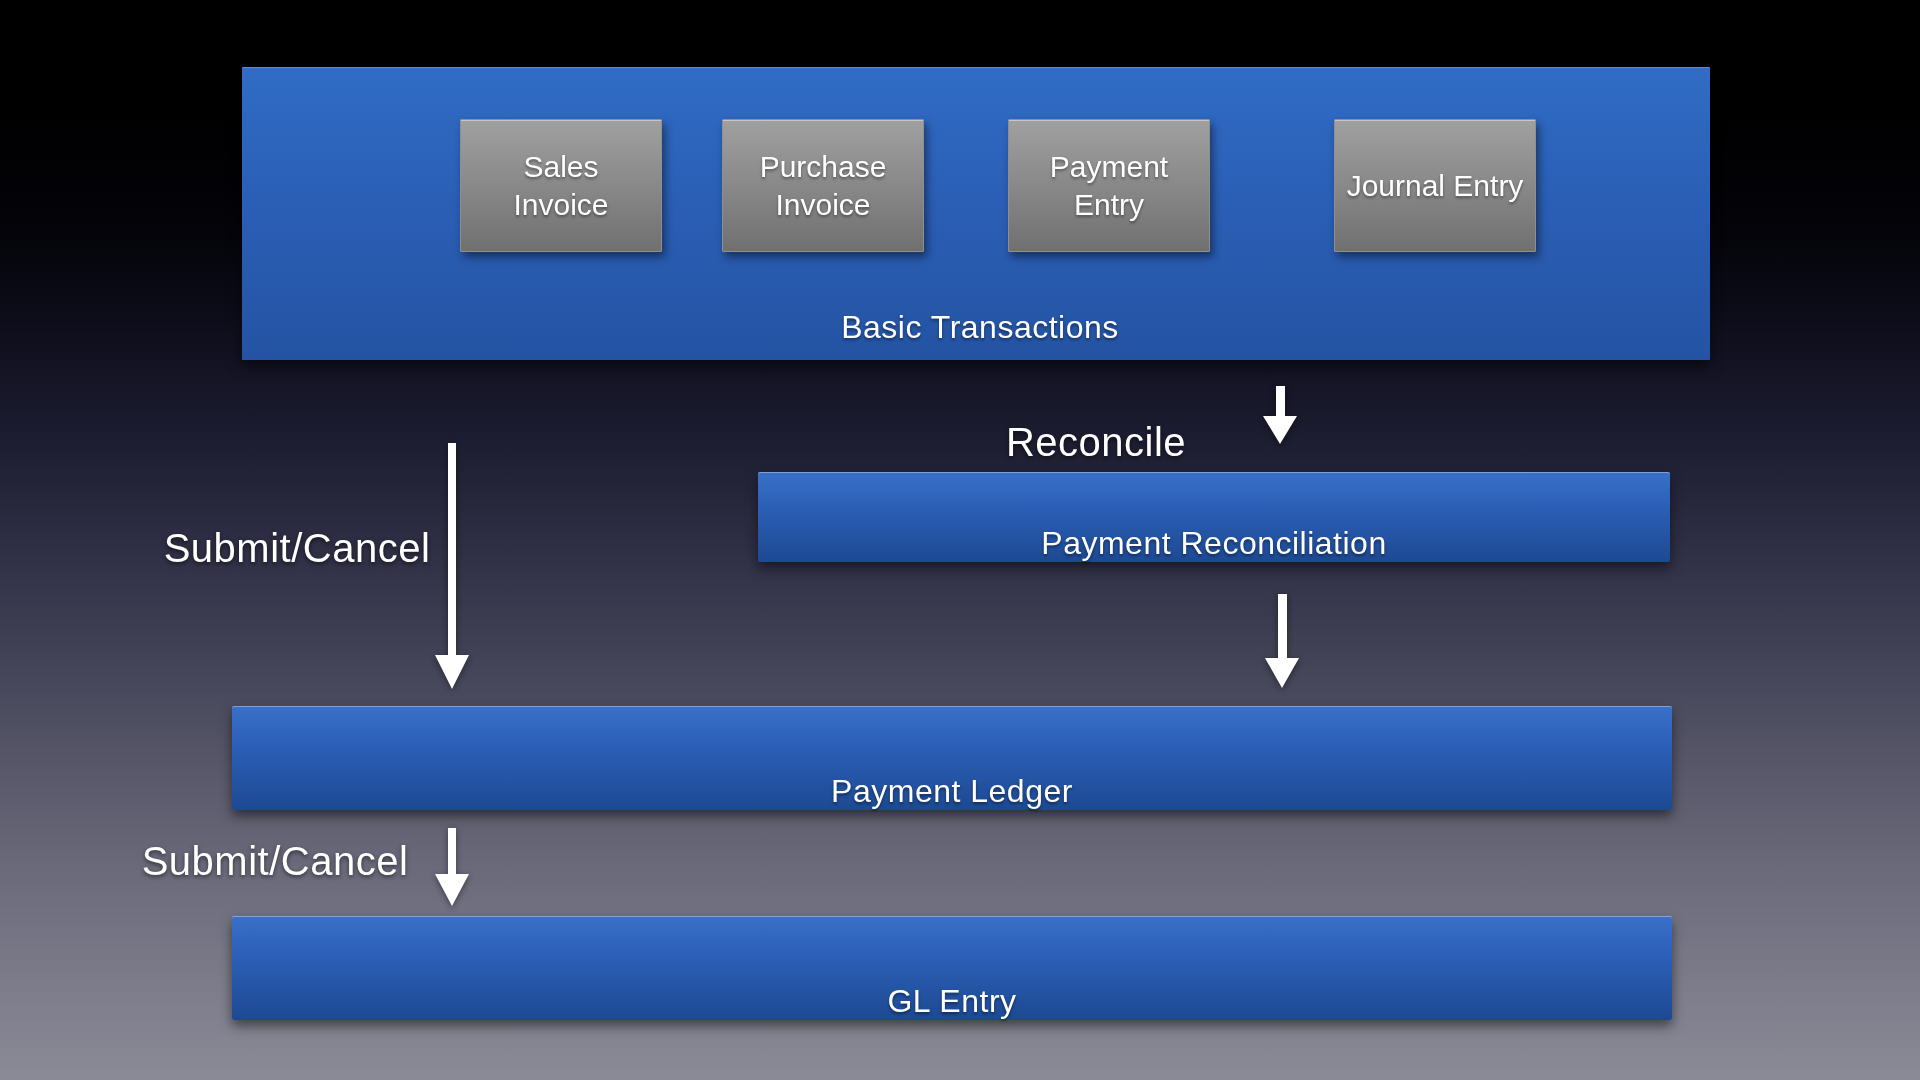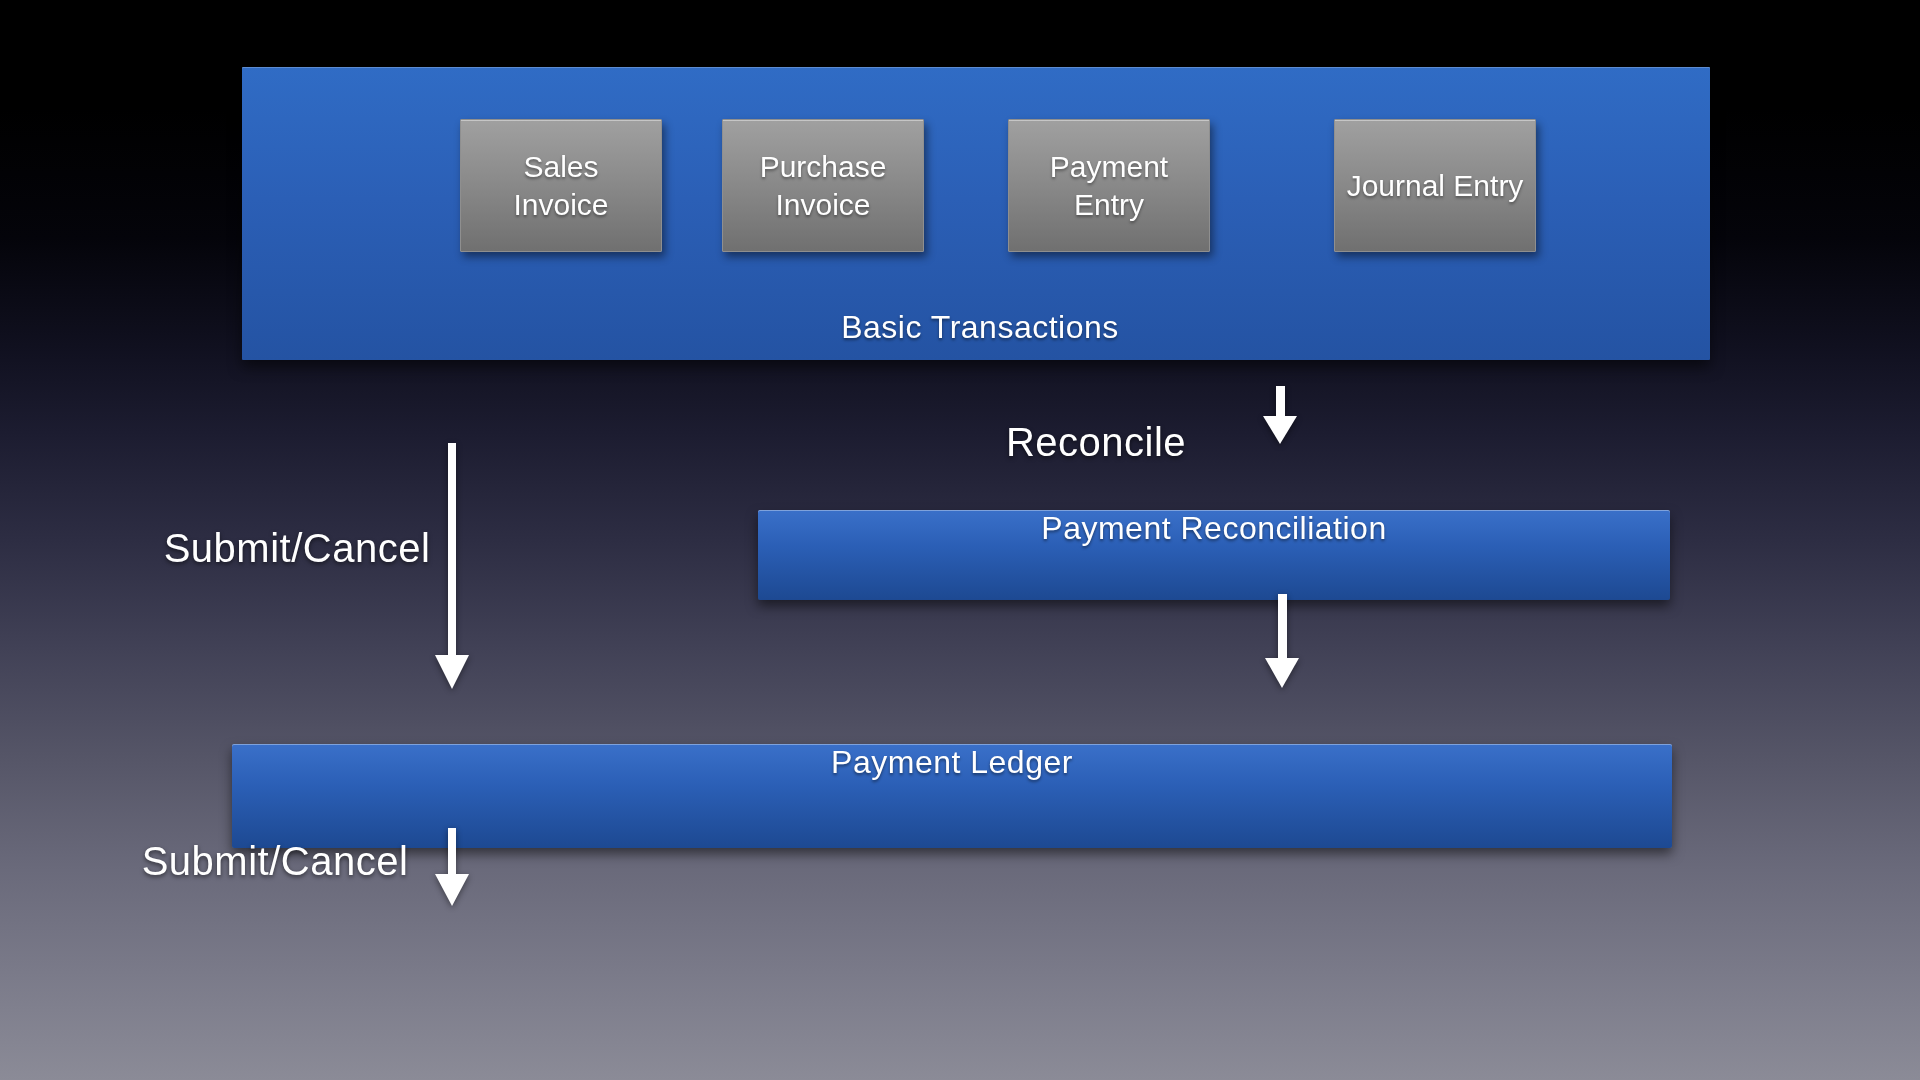--- a/index.html
+++ b/index.html
@@ -35,26 +35,25 @@
     box-shadow: inset 0 1px 0 rgba(255,255,255,0.22), 0 7px 14px rgba(0,0,0,0.5);
     border-radius: 1px;
   }
   .big-panel {
     left: 242px; top: 67px;
     width: 1468px; height: 293px;
   }
   .bar {
     position: absolute;
     display: flex;
-    align-items: flex-start;
+    align-items: flex-end;
     justify-content: center;
     background: linear-gradient(180deg, #3a70c9 0%, #2b5fb6 40%, #1d4992 100%);
     box-shadow: inset 0 1px 0 rgba(255,255,255,0.35), 0 6px 12px rgba(0,0,0,0.5);
     border-radius: 2px;
-    margin-top: 38px;
   }
   .bar-payment-reconciliation { left: 758px; top: 472px; width: 912px; height: 90px; }
   .bar-payment-ledger         { left: 232px; top: 706px; width: 1440px; height: 104px; }
   .bar-gl-entry               { left: 232px; top: 916px; width: 1440px; height: 104px; }
   .bar-label {
     font-size: 32px;
     letter-spacing: 0.5px;
     text-shadow: 0 2px 3px rgba(0,0,0,0.45);
   }
 
@@ -178,14 +177,17 @@
   <div class="bar bar-payment-ledger">
     <span class="bar-label">Payment Ledger</span>
   </div>
 
   <div class="edge-label lbl-sc-bottom">Submit/Cancel</div>
   <div class="arrow arrow-sc-short">
     <div class="stem"></div>
     <div class="head"></div>
   </div>
 
+  <div class="bar bar-gl-entry">
+    <span class="bar-label">GL Entry</span>
+  </div>
 
 </div>
 
 </body></html>

